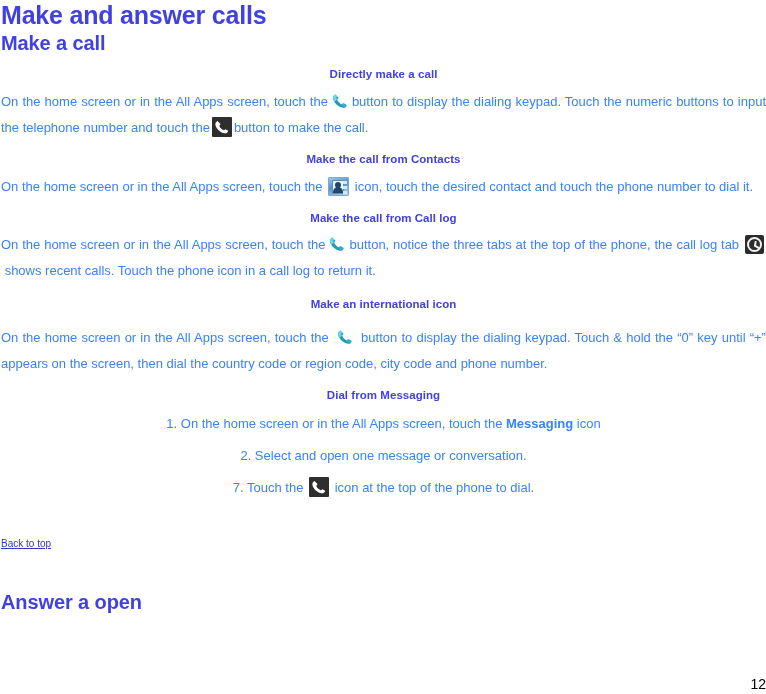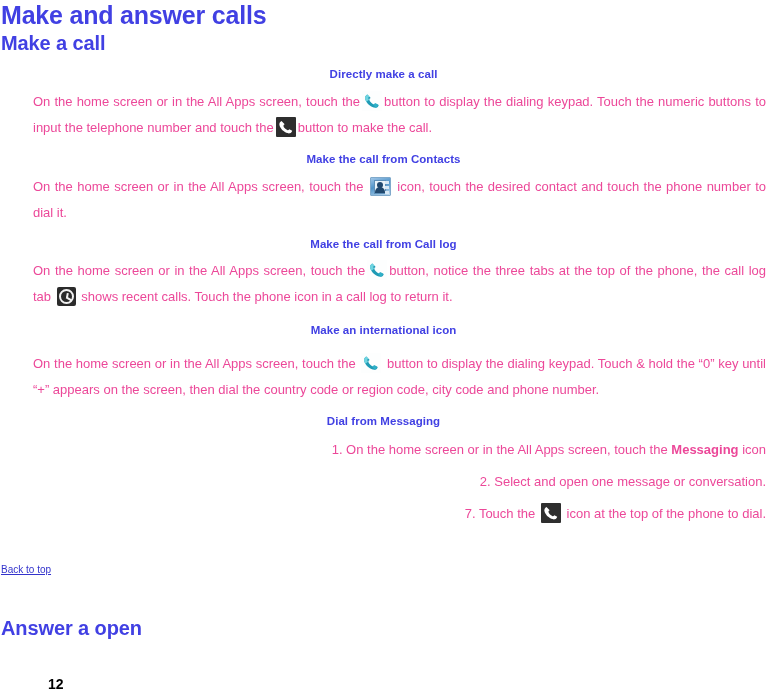--- a/index.html
+++ b/index.html
@@ -47,27 +47,26 @@
     line-height: 1.1;
     margin: 0;
     letter-spacing: 0.05px;
     text-align: center;
   }
 
   
   .para {
     font-size: 13px;
     line-height: 26px;
-    color: #ec4899;
+    color: #3b82f6;
     margin: 0;
     text-align: justify;
     text-justify: inter-word;
-    padding-left: 32px;
-  }
-  .para.nojust { text-align: right; }
+  }
+  .para.nojust { text-align: center; }
   .bold { font-weight: bold; }
 
   
   .sp-4 { height: 4px; }
   .sp-6 { height: 6px; }
   .sp-8 { height: 8px; }
   .sp-10 { height: 10px; }
   .sp-12 { height: 12px; }
   .sp-14 { height: 14px; }
   .sp-16 { height: 16px; }
@@ -175,25 +174,24 @@
     text-decoration: underline;
     display: inline-block;
   }
 
   
   .page-number {
     position: absolute;
     left: 0;
     right: 0;
     bottom: 2px;
-    text-align: left;
+    text-align: right;
     font-size: 14px;
-    font-weight: bold;
+    font-weight: normal;
     color: #000000;
-    margin-left: 48px;
   }
   .content {
     padding: 0 0 0 1px;
   }
 </style>
 </head>
 <body>
 
 <div class="page">
   <div class="content">

